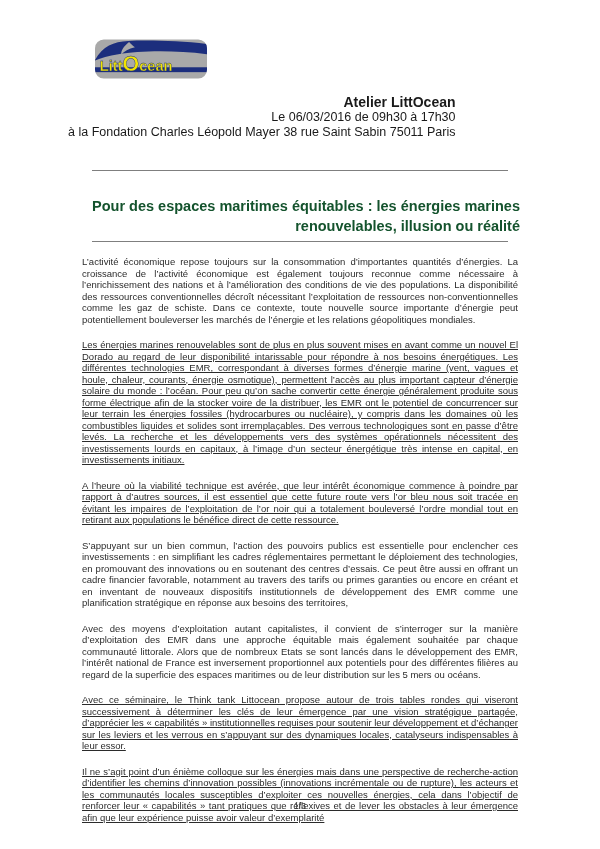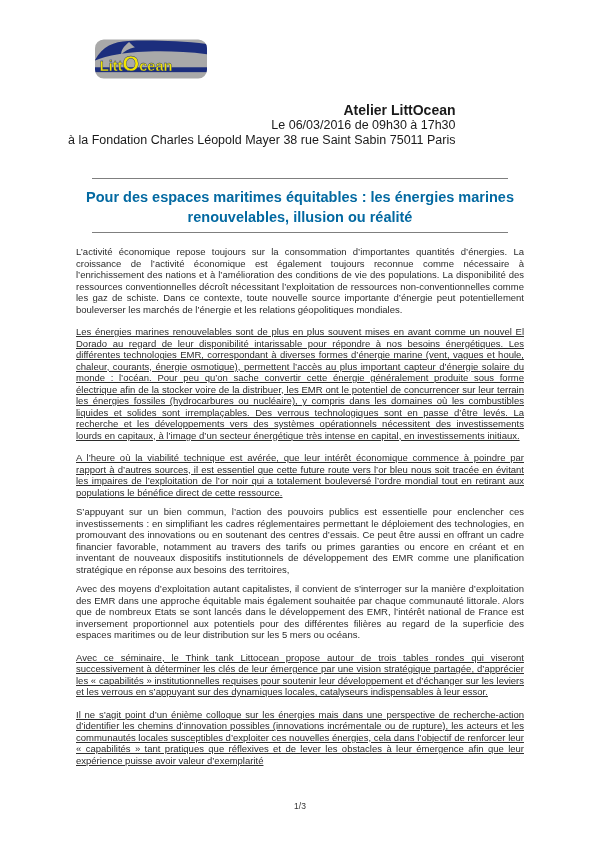--- a/index.html
+++ b/index.html
@@ -25,21 +25,21 @@
     flex-direction: column;
   }
   .logo-wrap {
     margin-left: 27px;
     width: 112px;
     height: 40px;
     flex: 0 0 auto;
   }
   .header-text {
     text-align: right;
-    margin-top: 24px;
+    margin-top: 16px;
     line-height: 14.5px;
   }
   .org-title {
     font-size: 14px;
     font-weight: bold;
     color: #1a1a1a;
     line-height: 15px;
   }
   .header-line {
     font-size: 12.5px;
@@ -47,37 +47,37 @@
   }
   
   .rule {
     width: 416px;
     margin: 0 auto;
     border-top: 1px solid #7f7f7f;
     height: 0;
   }
   .rule-top { margin-top: 31px; }
   .doc-title {
-    margin: 9px auto 5px auto;
+    margin: 26px auto 5px auto;
     width: 440px;
-    text-align: center;
+    text-align: right;
     font-size: 14.5px;
     font-weight: bold;
     line-height: 19.5px;
-    color: #0369a1;
+    color: #14532d;
   }
   
   .body-text {
     margin-top: 13px;
     font-size: 9.5px;
     line-height: 11.5px;
     text-align: justify;
     color: #2b2b2b;
   }
-  .body-text p { margin: 8px; }
+  .body-text p { margin: 14px; }
   .body-text p.gap-before { margin-top: 11px; text-decoration: underline; }
   
   .footer {
     position: absolute;
     left: 0;
     right: 0;
     bottom: 38px;
     text-align: center;
     font-size: 8.5px;
     color: #333333;

